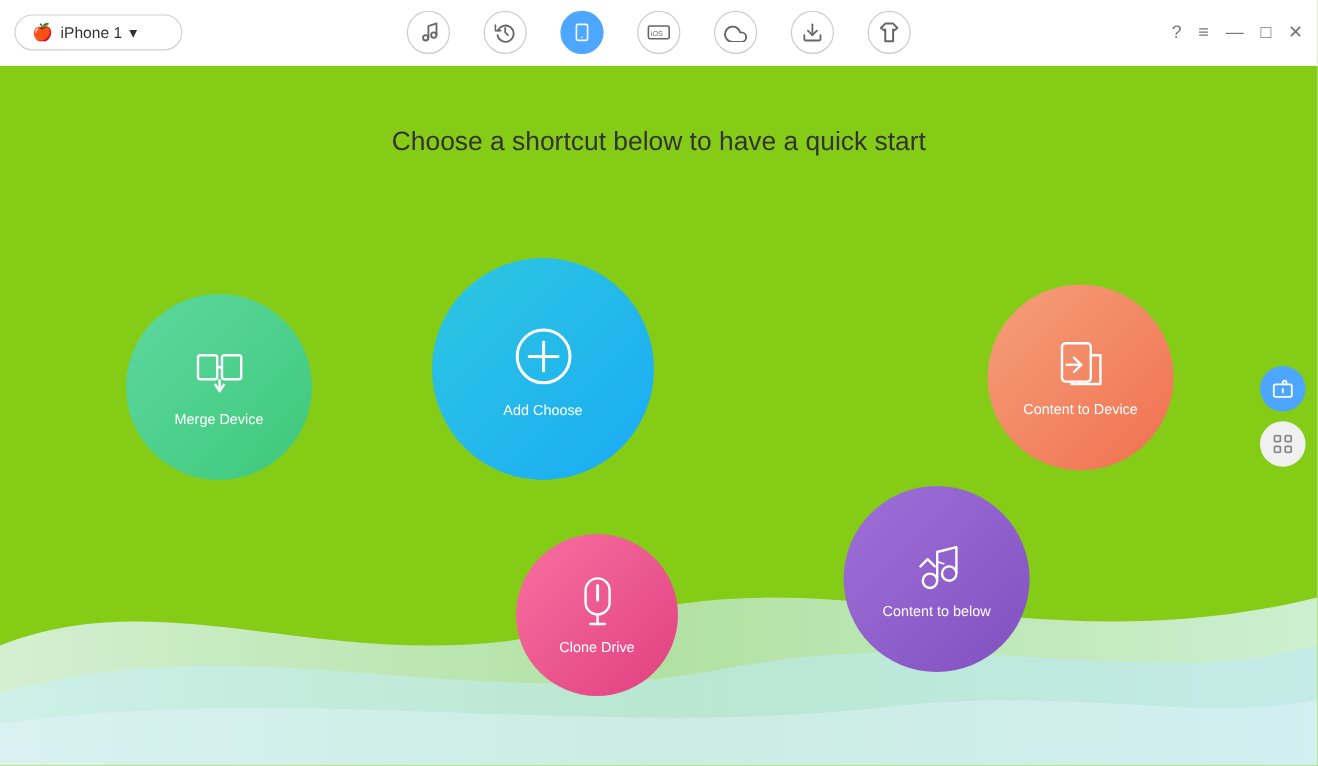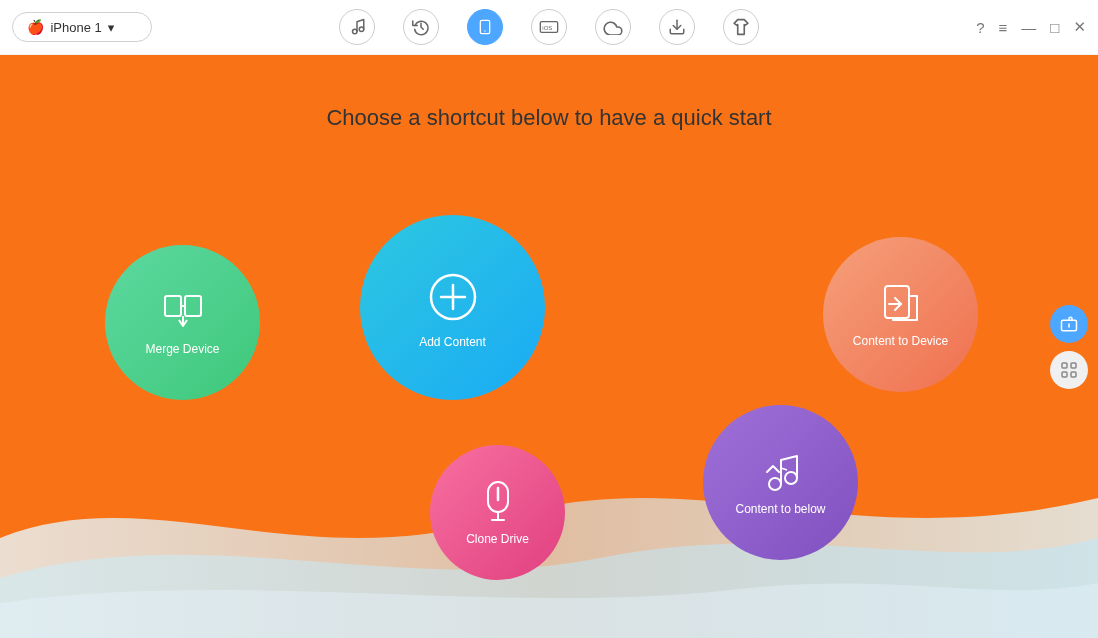--- a/index.html
+++ b/index.html
@@ -82,21 +82,21 @@
       cursor: pointer;
       font-size: 15px;
       color: #777;
     }
 
     
     .main-content {
       position: relative;
       height: calc(638px - 55px);
       overflow: hidden;
-      background: #f97316;
+      background: #84cc16;
     }
 
     
     .wave-bg {
       position: absolute;
       bottom: 0;
       left: 0;
       width: 100%;
       height: 220px;
       z-index: 0;
@@ -347,21 +347,21 @@
       </svg>
       <span class="circle-label">Merge Device</span>
     </div>
 
     <div class="circle-btn add-content">
       <svg width="60" height="60" viewBox="0 0 60 60" fill="none">
         <circle cx="30" cy="30" r="22" stroke="#fff" stroke-width="2.5"></circle>
         <line x1="30" y1="18" x2="30" y2="42" stroke="#fff" stroke-width="2.5" stroke-linecap="round"></line>
         <line x1="18" y1="30" x2="42" y2="30" stroke="#fff" stroke-width="2.5" stroke-linecap="round"></line>
       </svg>
-      <span class="circle-label">Add Content</span>
+      <span class="circle-label">Add Choose</span>
     </div>
 
     <div class="circle-btn content-to-device">
       <svg width="40" height="44" viewBox="0 0 40 44" fill="none">
         <rect x="4" y="4" width="24" height="32" rx="3" stroke="#fff" stroke-width="2"></rect>
         <path d="M28 14 L36 14 L36 38 L12 38 L12 36" stroke="#fff" stroke-width="2" stroke-linejoin="round"></path>
         <path d="M14 16 L20 22 L14 28" stroke="#fff" stroke-width="2" stroke-linecap="round" stroke-linejoin="round"></path>
         <line x1="8" y1="22" x2="20" y2="22" stroke="#fff" stroke-width="2" stroke-linecap="round"></line>
       </svg>
       <span class="circle-label">Content to Device</span>

